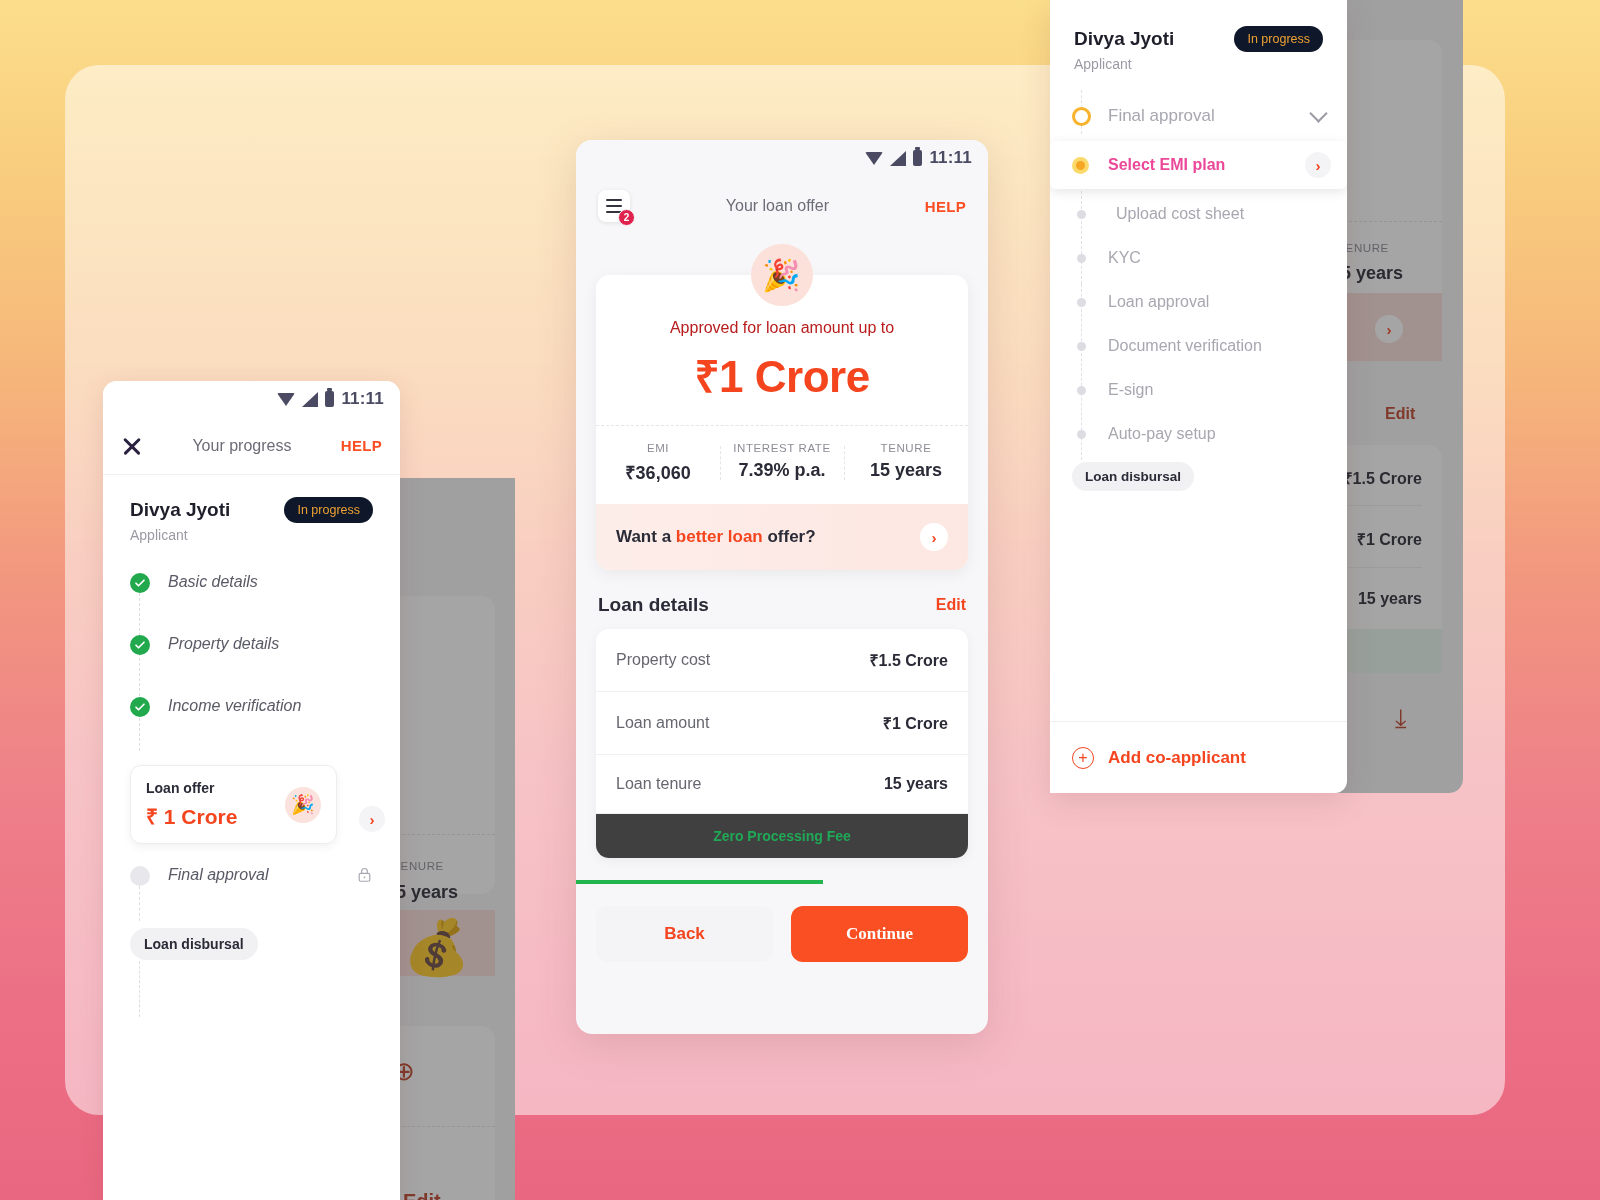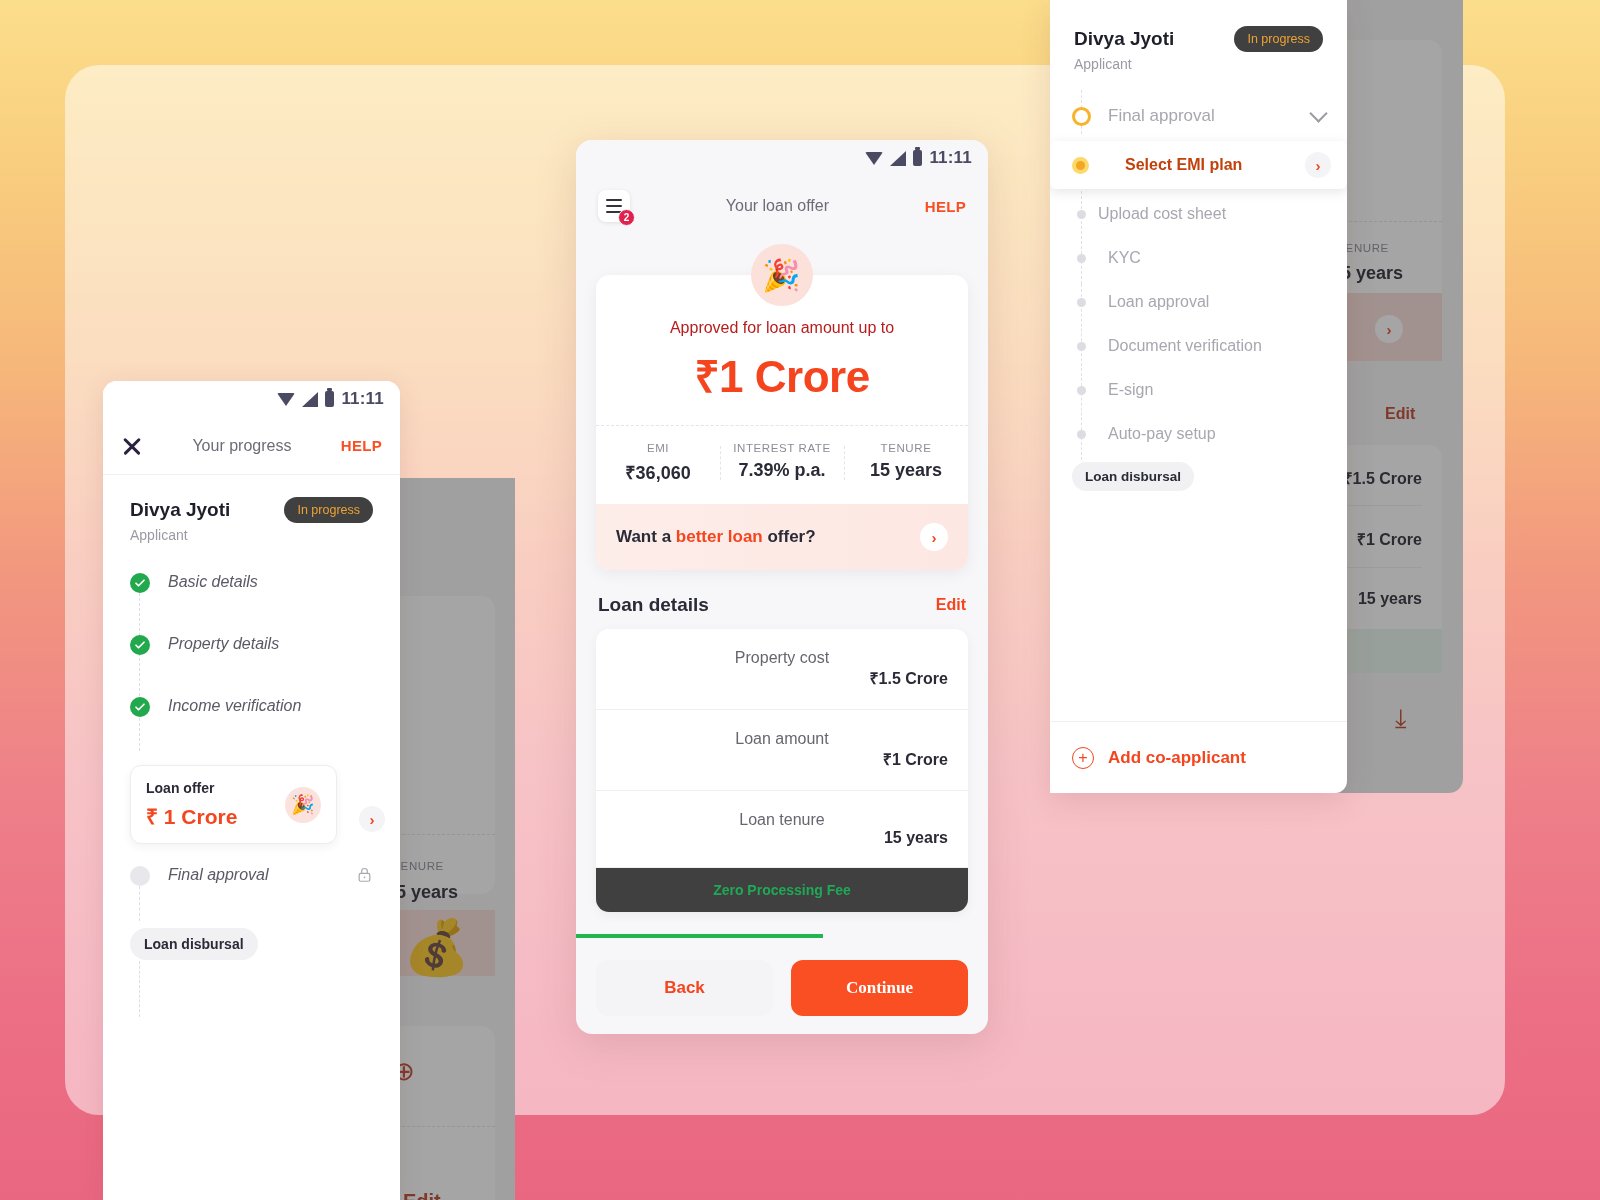--- a/index.html
+++ b/index.html
@@ -102,21 +102,21 @@
   }
   .help-link {
     font-size: 15px; font-weight: bold; color: #FA4F22;
     letter-spacing: .3px; cursor: pointer;
   }
 
   .applicant-head { padding: 22px 27px 4px 27px; display:flex; align-items:center; }
   .applicant-name { font-size: 19px; font-weight: bold; color: #1F1F2B; }
   .badge-progress {
     margin-left: auto;
-    background: #404040; color: #EFA233;
+    background: #0f172a; color: #EFA233;
     font-size: 12.5px; padding: 6px 13px; border-radius: 20px;
   }
   .applicant-role { padding: 0 27px; font-size: 14px; color: #9A9AA4; }
 
   .steps { position: relative; padding: 30px 0 0 0; }
   .step-row {
     position: relative; display: flex; 
     padding: 0 27px; height: 62px; font-style: italic;
   }
   .dot-done {
@@ -272,21 +272,20 @@
   .section-title { font-size: 19px; font-weight:bold; color:#2B2B38; }
   .section-edit { margin-left:auto; font-size: 16px; font-weight:bold; color:#F4451F; cursor:pointer; }
 
   .detail-card {
     margin: 0 20px; background:#FFFFFF; border-radius: 13px;
     box-shadow: 0 3px 12px rgba(0,0,0,.05); overflow:hidden;
   }
   .detail-row {
     display:flex; align-items:center; padding: 20px 20px;
     border-bottom: 1px solid #EFEFF2;
-    flex-direction: column;
   }
   .detail-row:last-of-type { border-bottom: none; }
   .detail-k { font-size: 16px; color:#66666F; }
   .detail-v { margin-left:auto; font-size: 16px; font-weight:bold; color:#2B2B38; }
   .zero-fee {
     background:#404040; color:#1FA956; text-align:center;
     font-size: 14px; font-weight:bold; padding: 14px 0;
   }
 
   .progress-track {
@@ -357,21 +356,21 @@
     margin: 3px 0;
   }
   .dot-active {
     width: 17px; height: 17px; border-radius:50%;
     background:#FBD96B; flex:0 0 auto;
     display:flex; align-items:center; justify-content:center;
   }
   .dot-active::after {
     content:""; width:9px; height:9px; border-radius:50%; background:#F5A623;
   }
-  .rp-active .rp-label { color:#c2410c; font-weight:bold; margin-left:36px; }
+  .rp-active .rp-label { color:#ec4899; font-weight:bold; margin-left:19px; }
   .rp-vline {
     position:absolute; left: 31px; width:0;
     border-left: 1.6px dashed #E0E0E6; z-index:1;
   }
   .rp-pill {
     display:inline-block; margin: 6px 0 0 22px;
     background:#F1F1F4; color:#2B2B38;
     font-size: 13.5px; font-weight:bold;
     padding: 7px 13px; border-radius:18px;
     position:relative; z-index:3;
@@ -621,21 +620,21 @@
       </div>
 
       <div class="rp-active">
         <span class="dot-active"></span>
         <span class="rp-label">Select EMI plan</span>
         <span class="chev-btn" style="position:static;margin-left:auto;">›</span>
       </div>
 
       <div class="rp-row">
         <span class="dot-small"></span>
-        <span class="rp-label" style="margin-left:12px;">Upload cost sheet</span>
+        <span class="rp-label" style="margin-left:30px;">Upload cost sheet</span>
       </div>
       <div class="rp-row">
         <span class="dot-small"></span>
         <span class="rp-label" style="margin-left:22px;">KYC</span>
       </div>
       <div class="rp-row">
         <span class="dot-small"></span>
         <span class="rp-label" style="margin-left:22px;">Loan approval</span>
       </div>
       <div class="rp-row">

